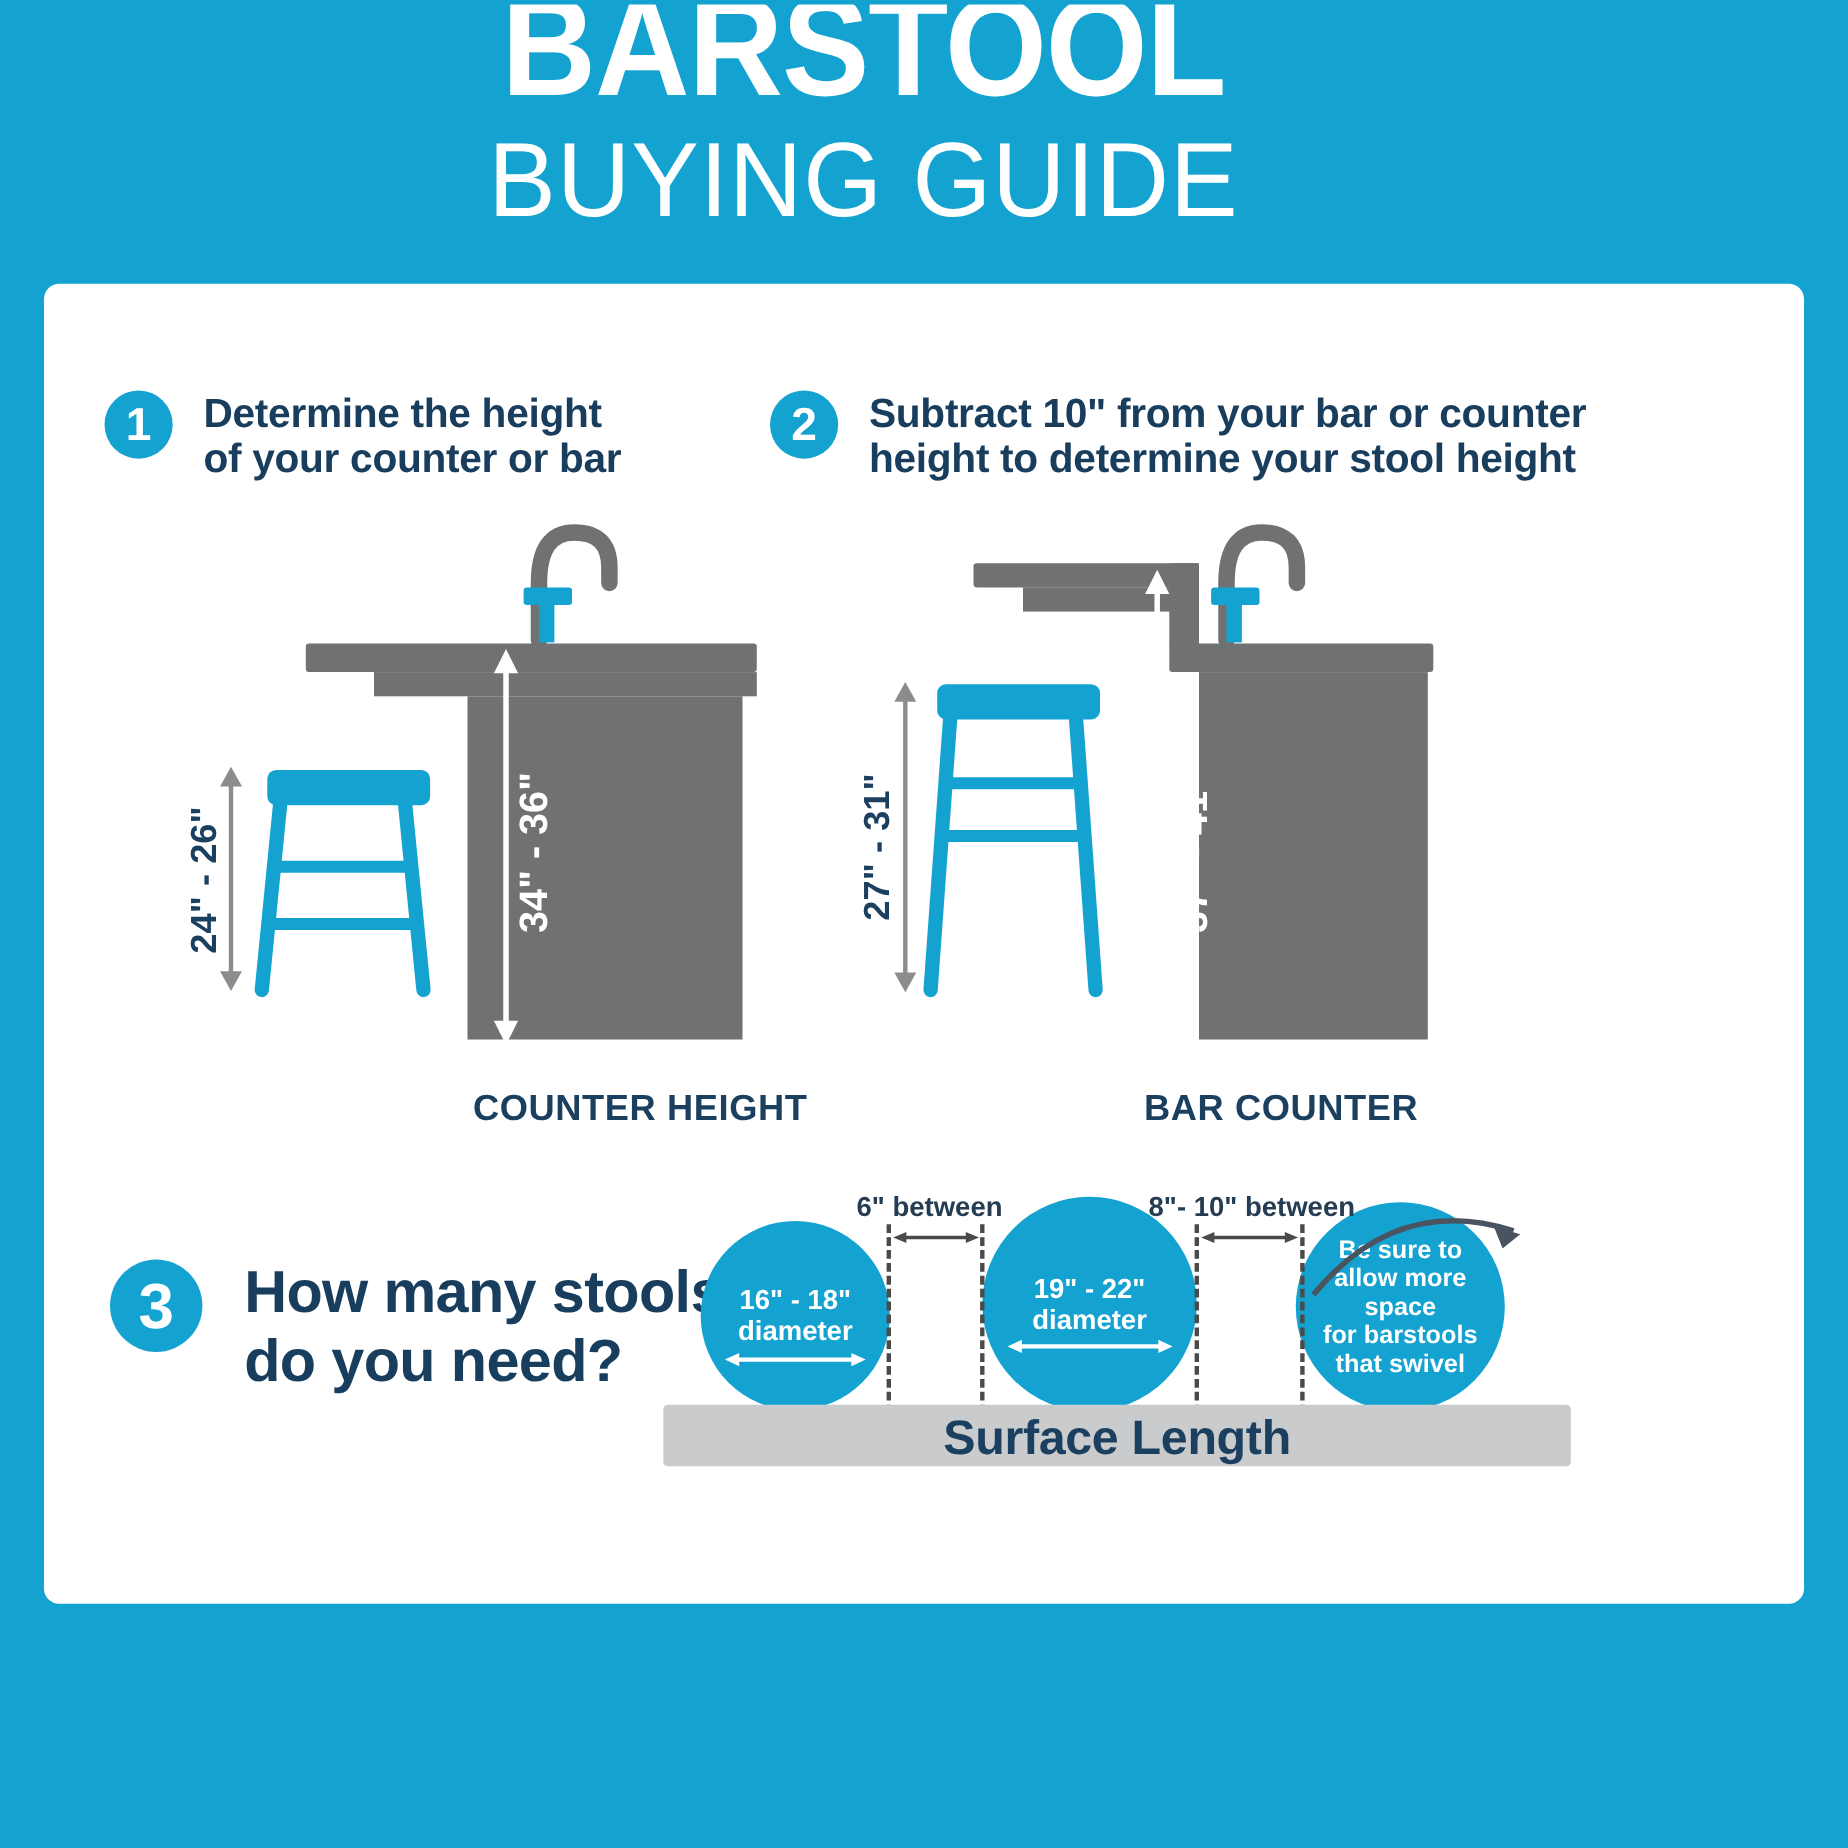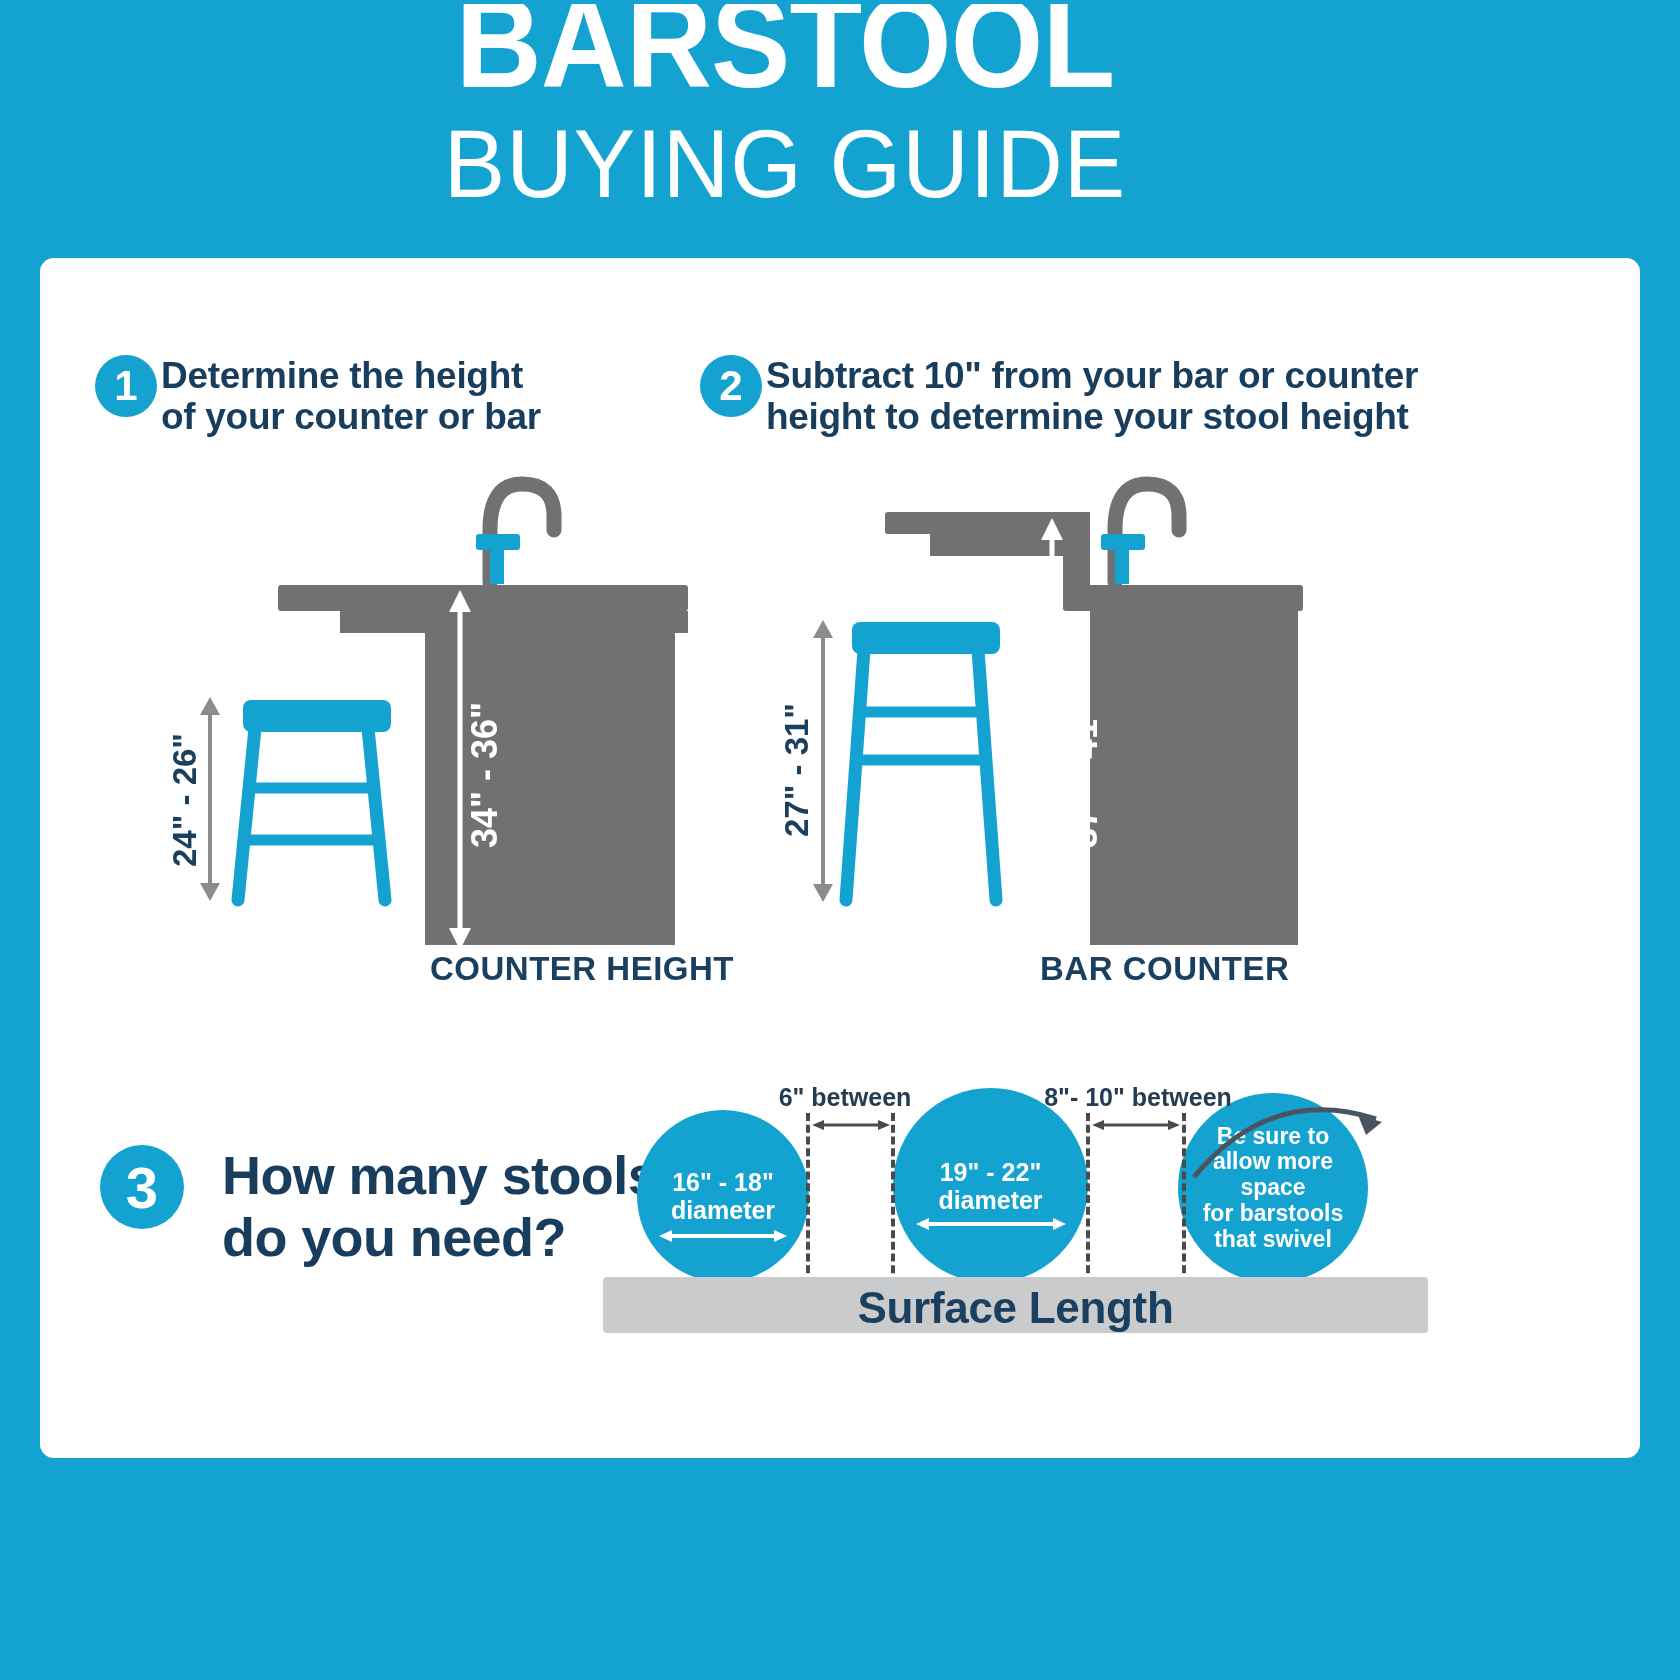--- a/index.html
+++ b/index.html
@@ -51,21 +51,21 @@
     display:flex;align-items:center;justify-content:center;
     font-weight:bold;
     flex:0 0 auto;
   }
   .badge-sm{width:62px;height:62px;font-size:42px;}
   .badge-lg{width:84px;height:84px;font-size:58px;}
   .step-text{
     color:#183d5d;
     font-weight:bold;
     line-height:1.12;
-    margin-left:4px;
+    margin-left:28px;
     white-space:pre-line;
   }
   .step1{left:95px;top:355px;}
   .step1 .step-text{font-size:37px;letter-spacing:-.3px;}
   .step2{left:700px;top:355px;}
   .step2 .step-text{font-size:37px;letter-spacing:-.3px;}
   .step3{left:100px;top:1145px;}
   .step3 .step-text{font-size:54px;letter-spacing:-.6px;line-height:1.14;margin-left:38px;}
 
   
@@ -80,20 +80,21 @@
   }
   .vlabel span{display:block;transform:rotate(-90deg);}
 
   .caption{
     position:absolute;
     color:#1b3f5f;
     font-weight:bold;
     font-size:33px;
     letter-spacing:.5px;
     white-space:nowrap;
+    margin-top:38px;
   }
 
   
   .circle{
     position:absolute;border-radius:50%;
     background:#14a3d1;color:#ffffff;
     display:flex;flex-direction:column;align-items:center;justify-content:center;
     text-align:center;font-weight:bold;line-height:1.12;
   }
   .surface-bar{

